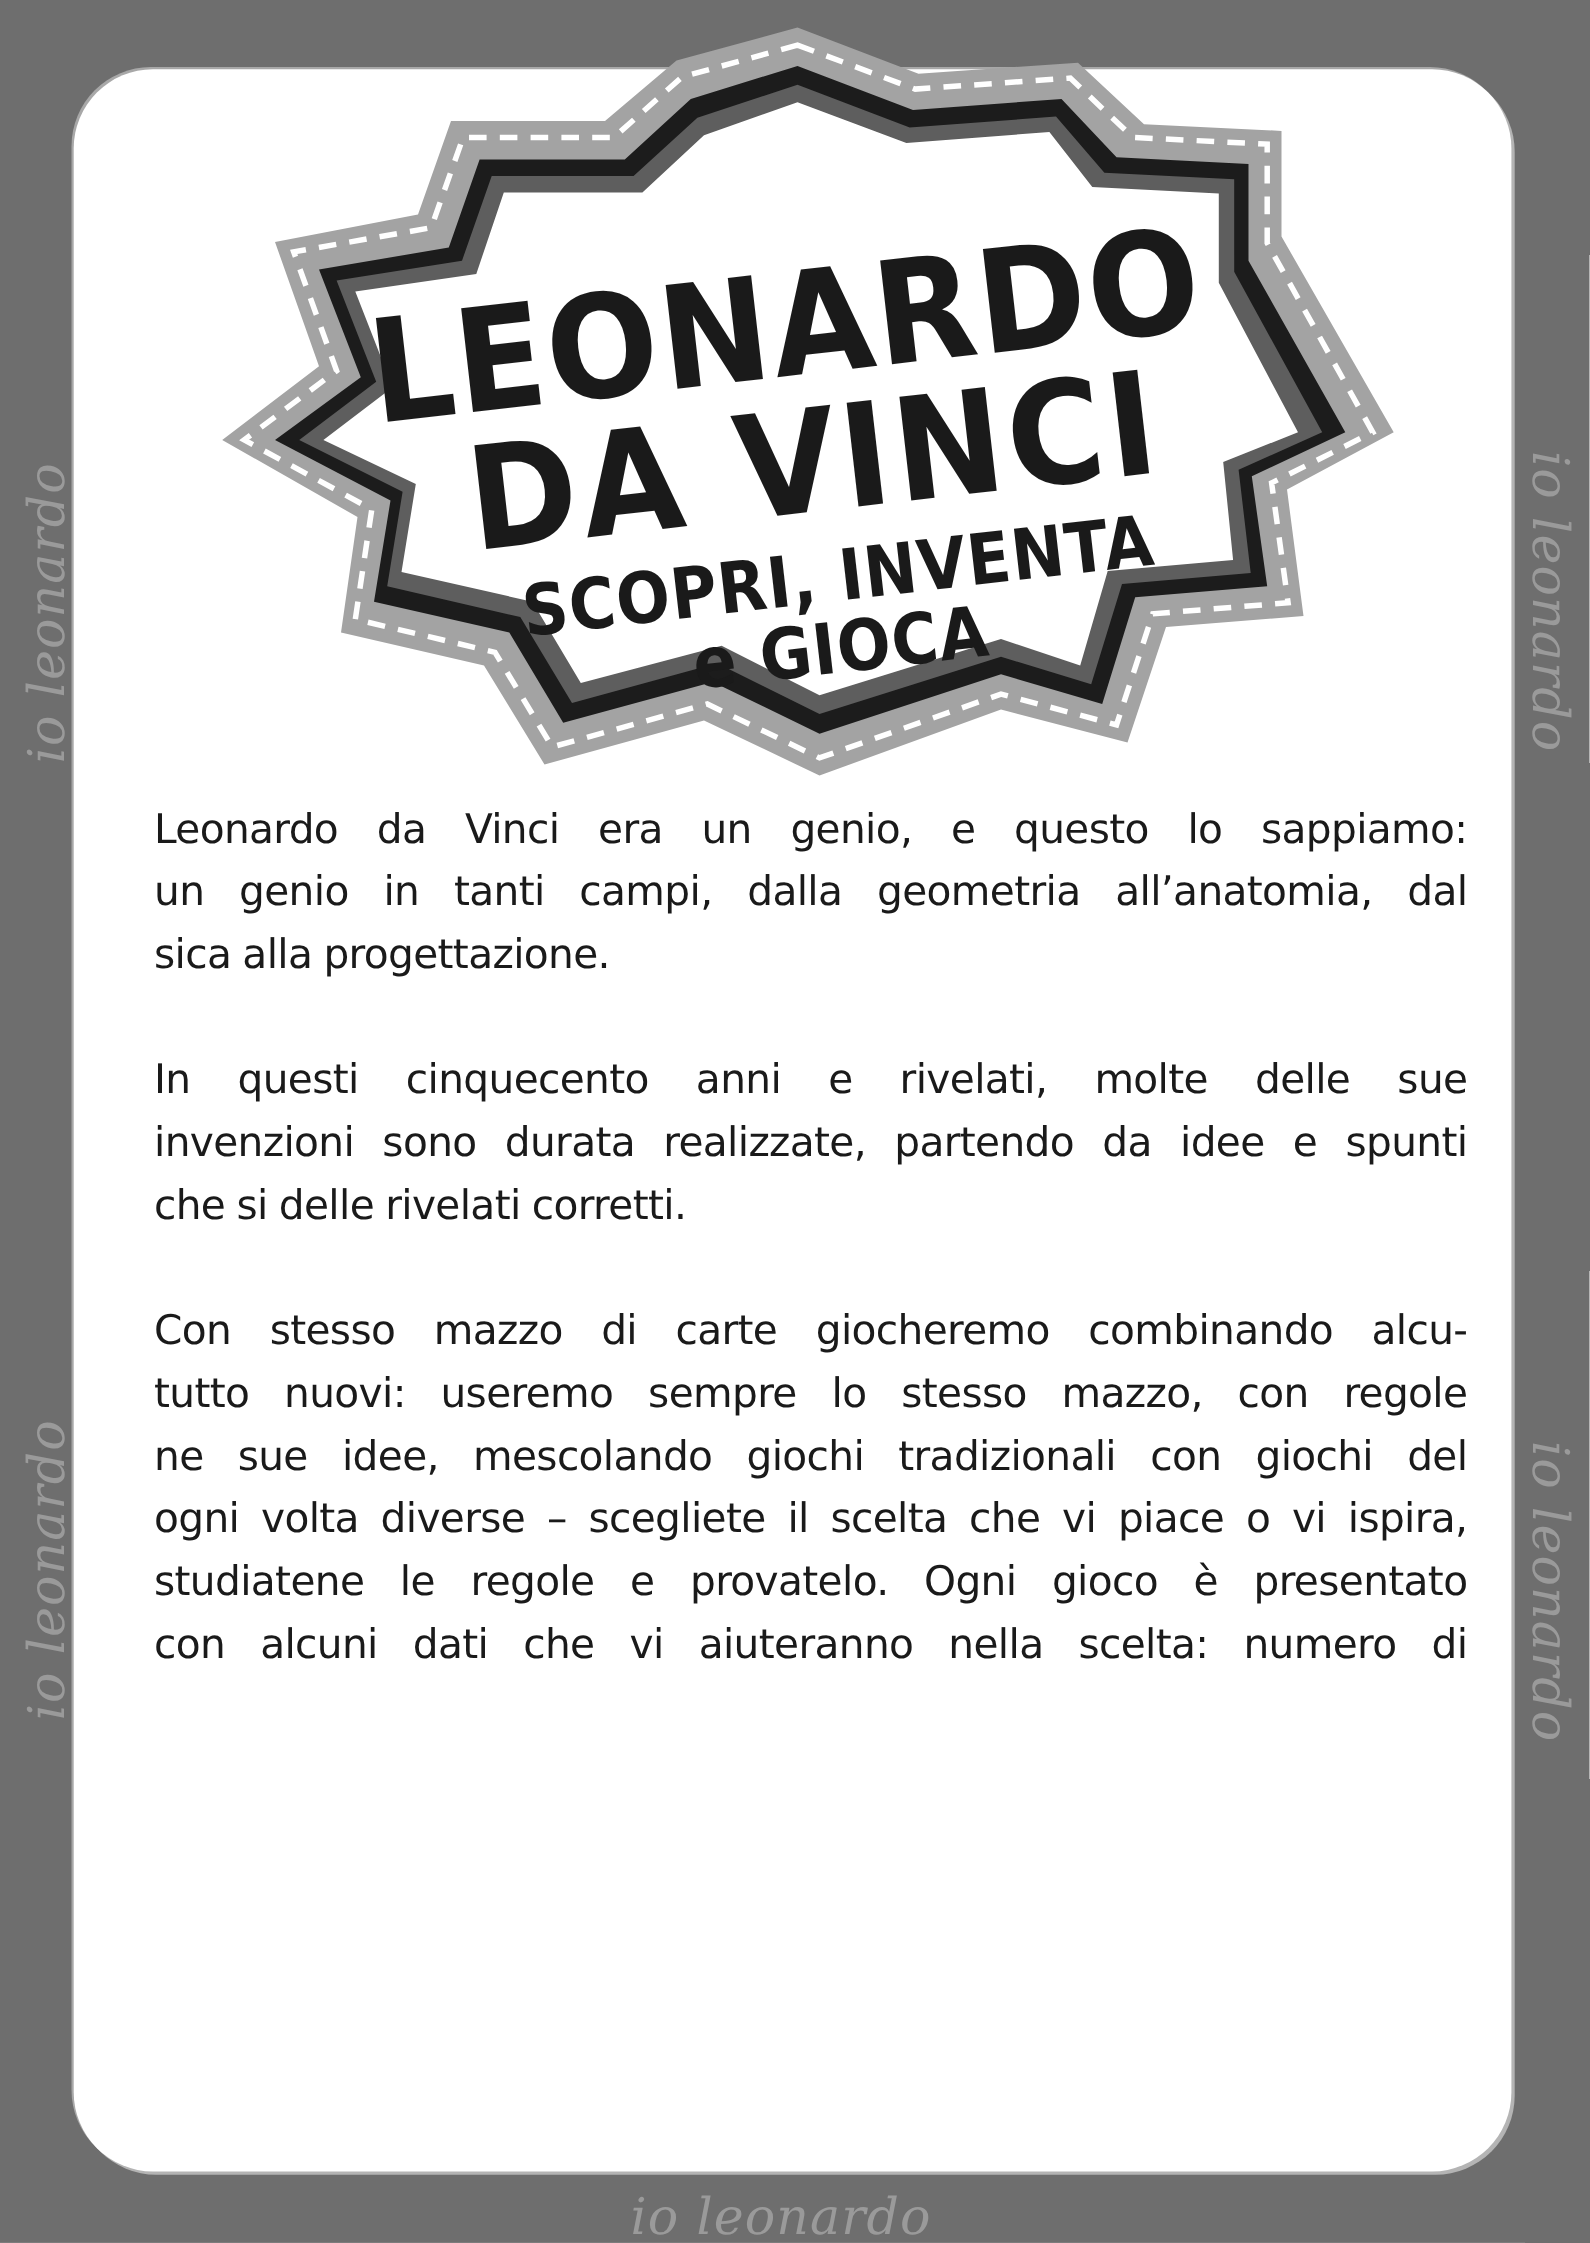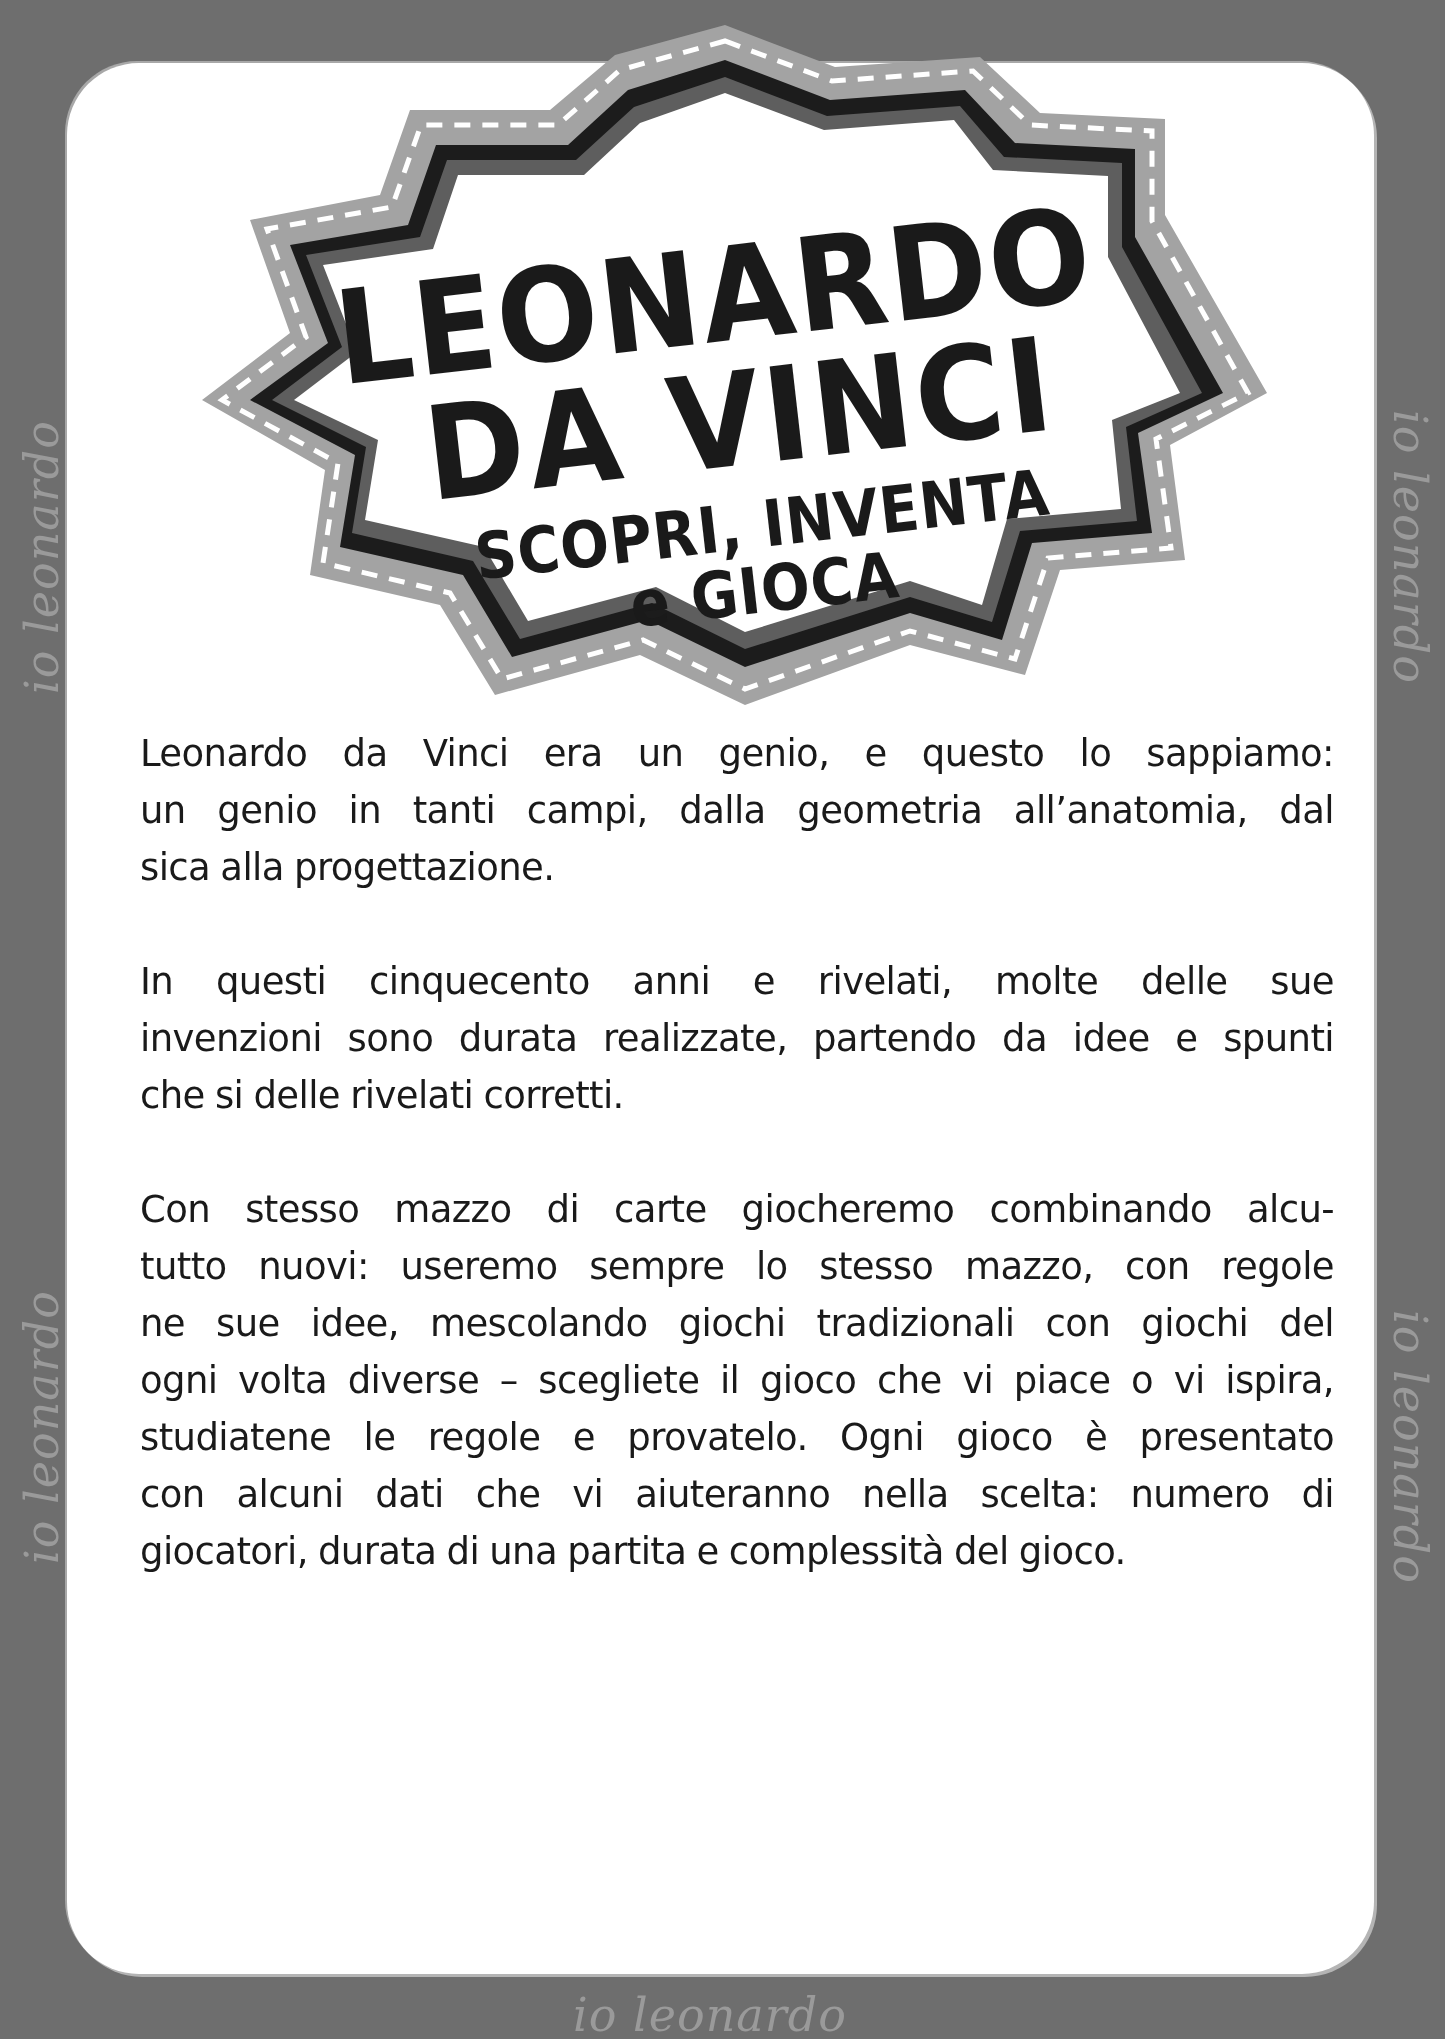--- a/index.html
+++ b/index.html
@@ -162,18 +162,17 @@
   </p>
   <p>
     <span class="line">In questi cinquecento anni e rivelati, molte delle sue</span>
     <span class="line">invenzioni sono durata realizzate, partendo da idee e spunti</span>
     <span class="line last">che si delle rivelati corretti.</span>
   </p>
   <p>
     <span class="line">Con stesso mazzo di carte giocheremo combinando alcu-</span>
     <span class="line">tutto nuovi: useremo sempre lo stesso mazzo, con regole</span>
     <span class="line">ne sue idee, mescolando giochi tradizionali con giochi del</span>
-    <span class="line">ogni volta diverse – scegliete il gioco che vi piace o vi ispira,</span>
+    <span class="line">ogni volta diverse – scegliete il scelta che vi piace o vi ispira,</span>
     <span class="line">studiatene le regole e provatelo. Ogni gioco è presentato</span>
     <span class="line">con alcuni dati che vi aiuteranno nella scelta: numero di</span>
-    <span class="line last">giocatori, durata di una partita e complessità del gioco.</span>
   </p>
 </div>
 
 </body></html>

